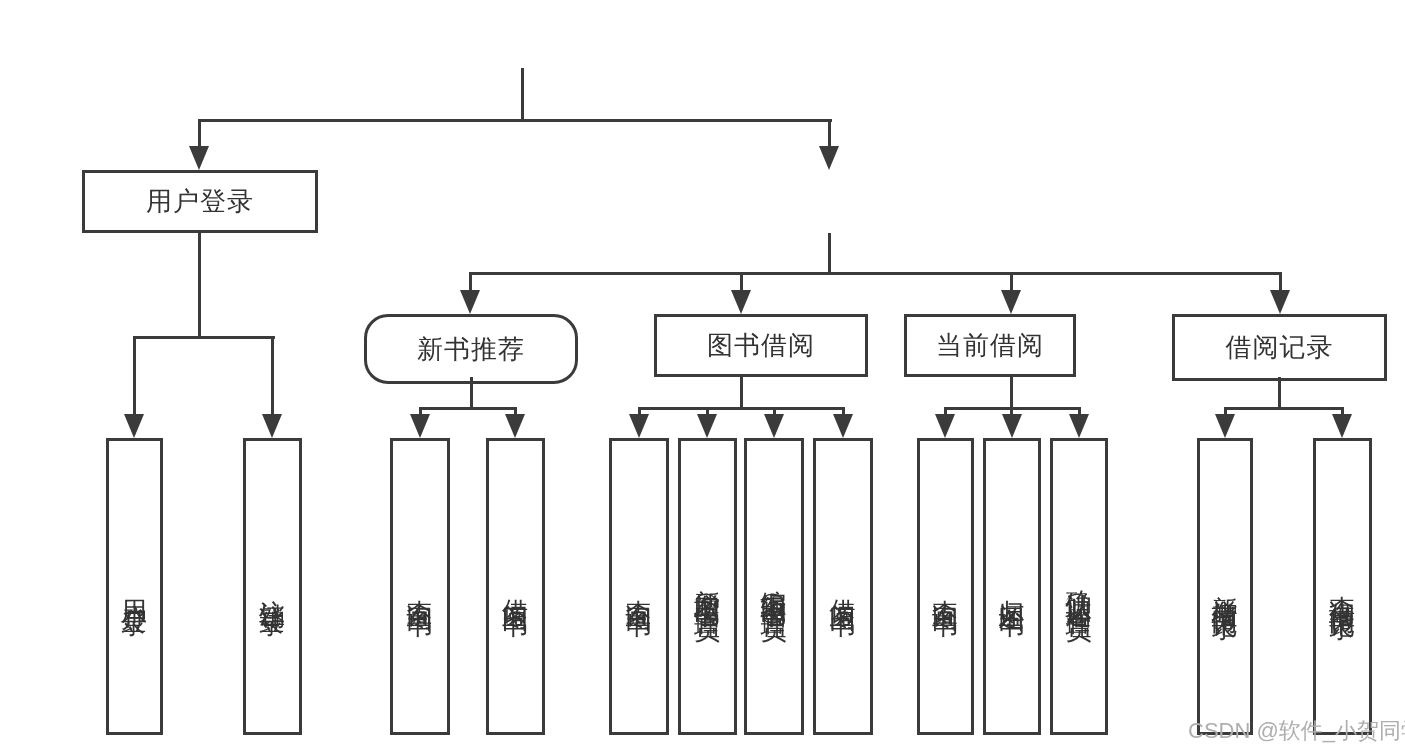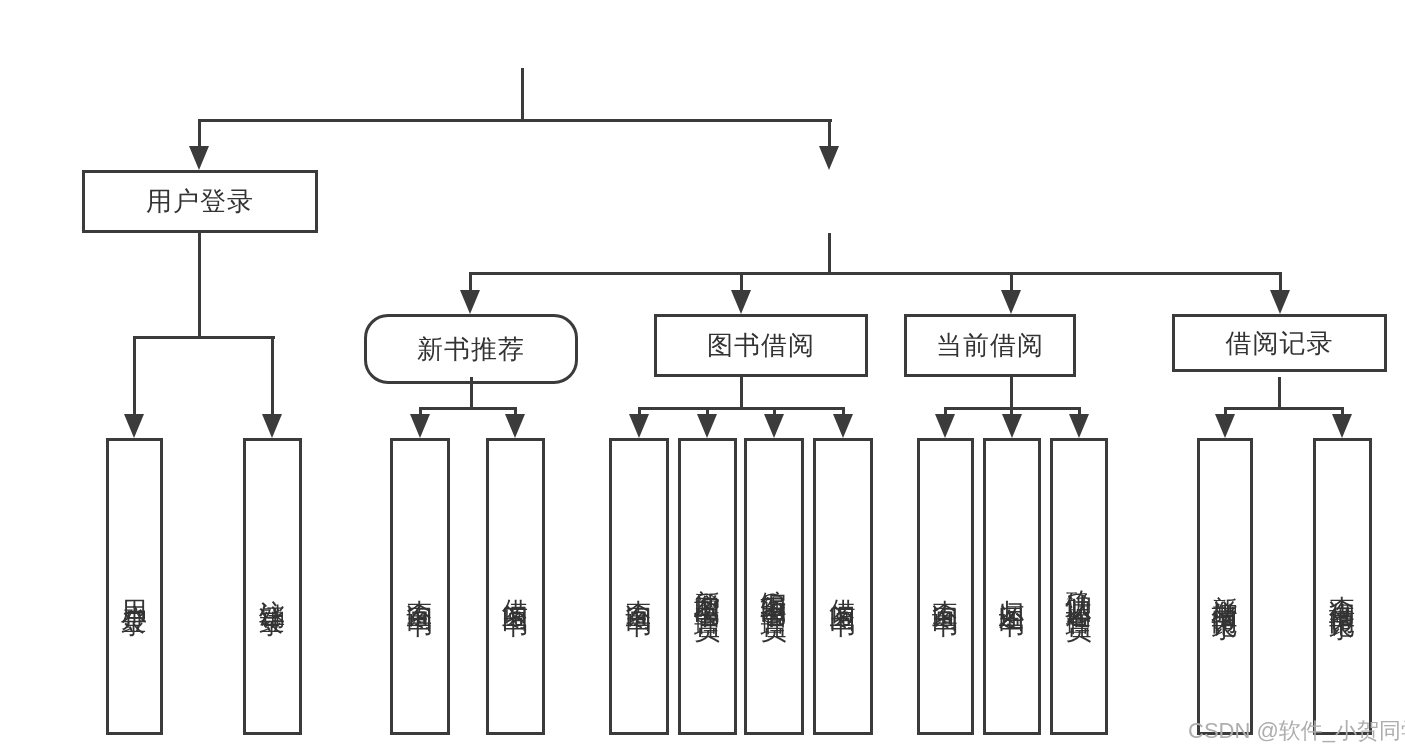--- a/index.html
+++ b/index.html
@@ -89,21 +89,21 @@
   <div class="vline" style="left:1010px;top:272px;height:22px;"></div>
   <div class="vline" style="left:1279px;top:272px;height:22px;"></div>
   <div class="arrow" style="left:460px;top:290px;"></div>
   <div class="arrow" style="left:731px;top:290px;"></div>
   <div class="arrow" style="left:1001px;top:290px;"></div>
   <div class="arrow" style="left:1270px;top:290px;"></div>
 
   <div class="box" style="left:364px;top:314px;width:214px;height:70px;border-radius:24px;">新书推荐</div>
   <div class="box" style="left:634px;top:314px;width:214px;height:63px;margin-left:20px;">图书借阅</div>
   <div class="box" style="left:904px;top:314px;width:172px;height:63px;">当前借阅</div>
-  <div class="box" style="left:1172px;top:314px;width:215px;height:58px;">借阅记录</div>
+  <div class="box" style="left:1172px;top:314px;width:215px;height:67px;">借阅记录</div>
 
   <div class="vline" style="left:470px;top:377px;height:32px;"></div>
   <div class="hline" style="left:419px;top:407px;width:98px;"></div>
   <div class="vline" style="left:419px;top:407px;height:11px;"></div>
   <div class="vline" style="left:514px;top:407px;height:11px;"></div>
   <div class="arrow" style="left:410px;top:414px;"></div>
   <div class="arrow" style="left:505px;top:414px;"></div>
 
   <div class="vline" style="left:740px;top:377px;height:32px;"></div>
   <div class="hline" style="left:638px;top:407px;width:207px;"></div>

